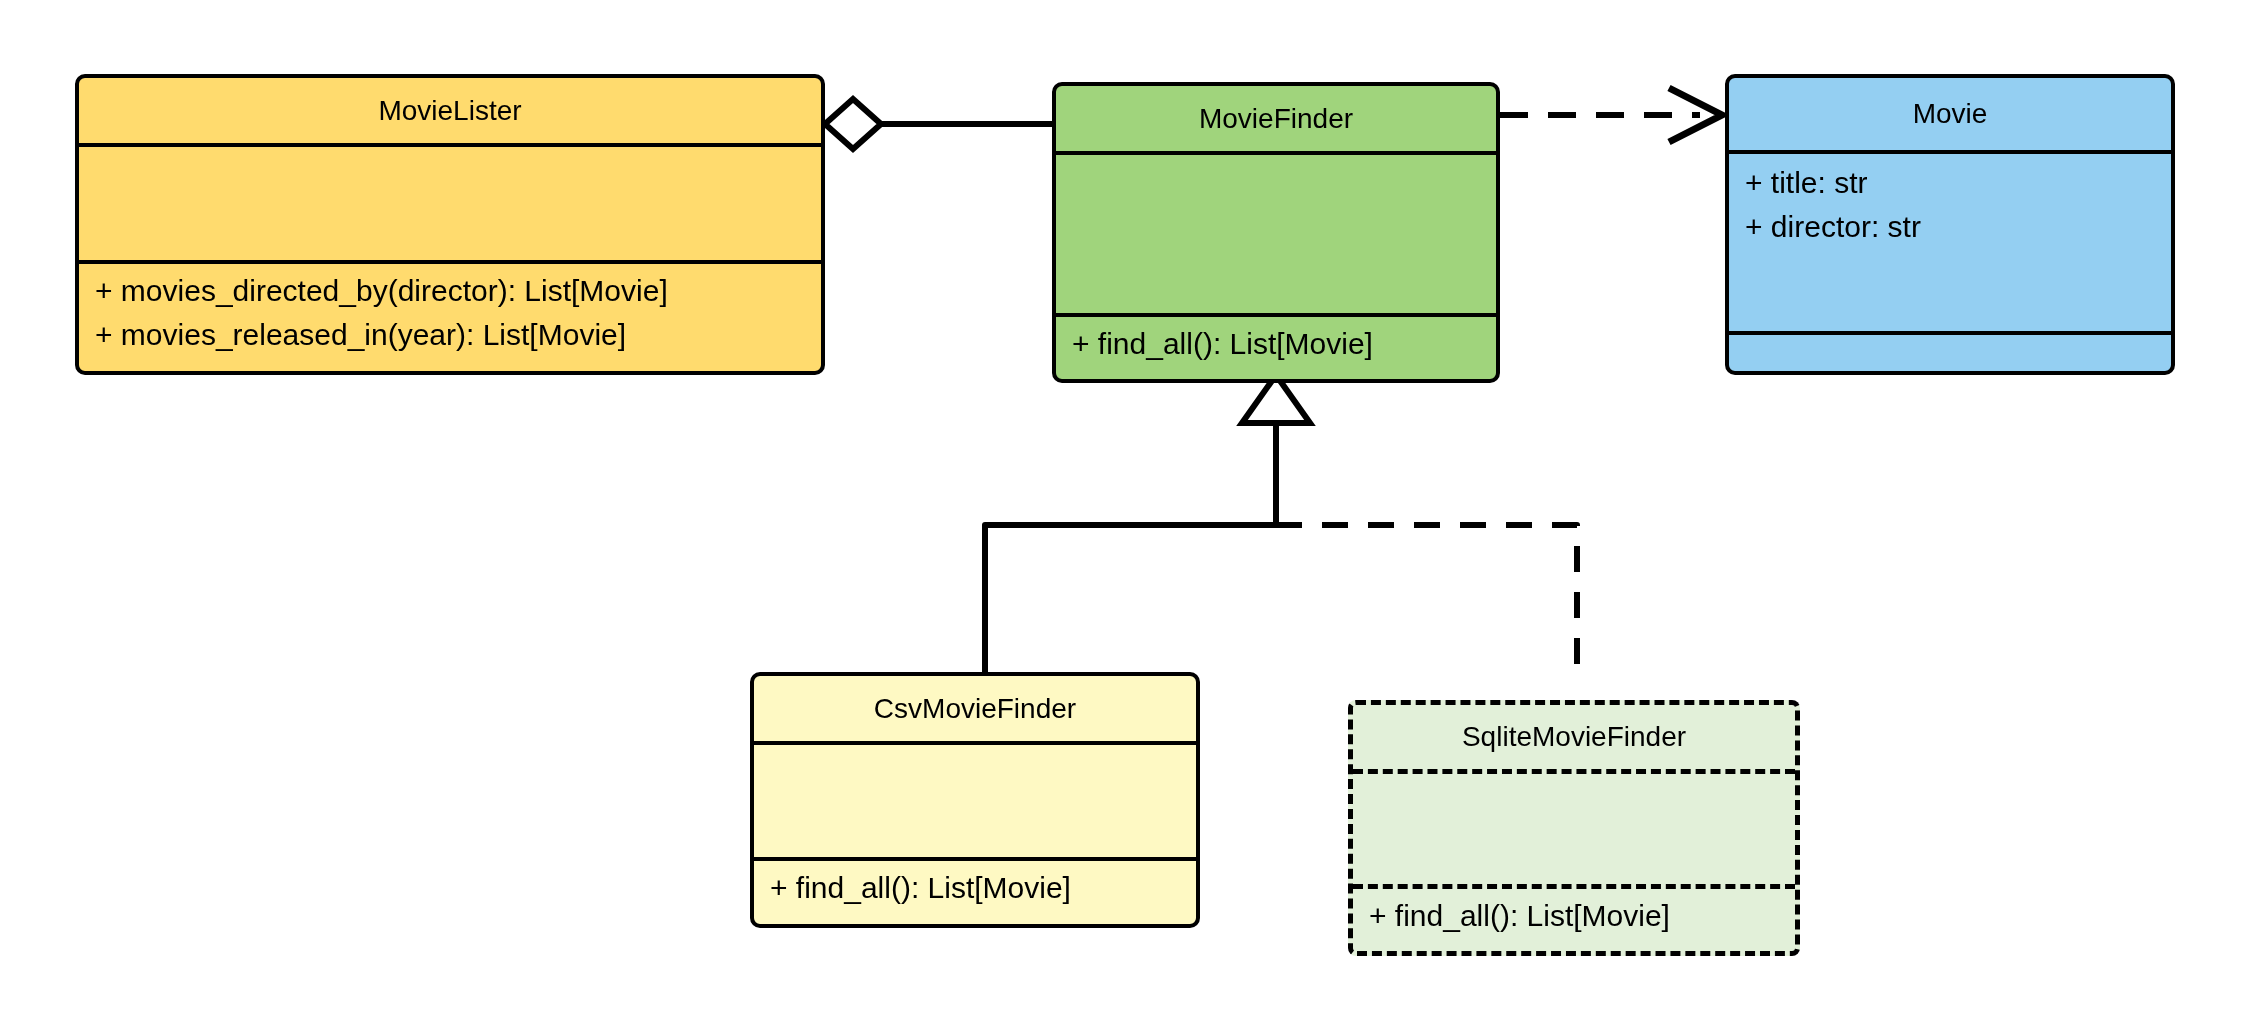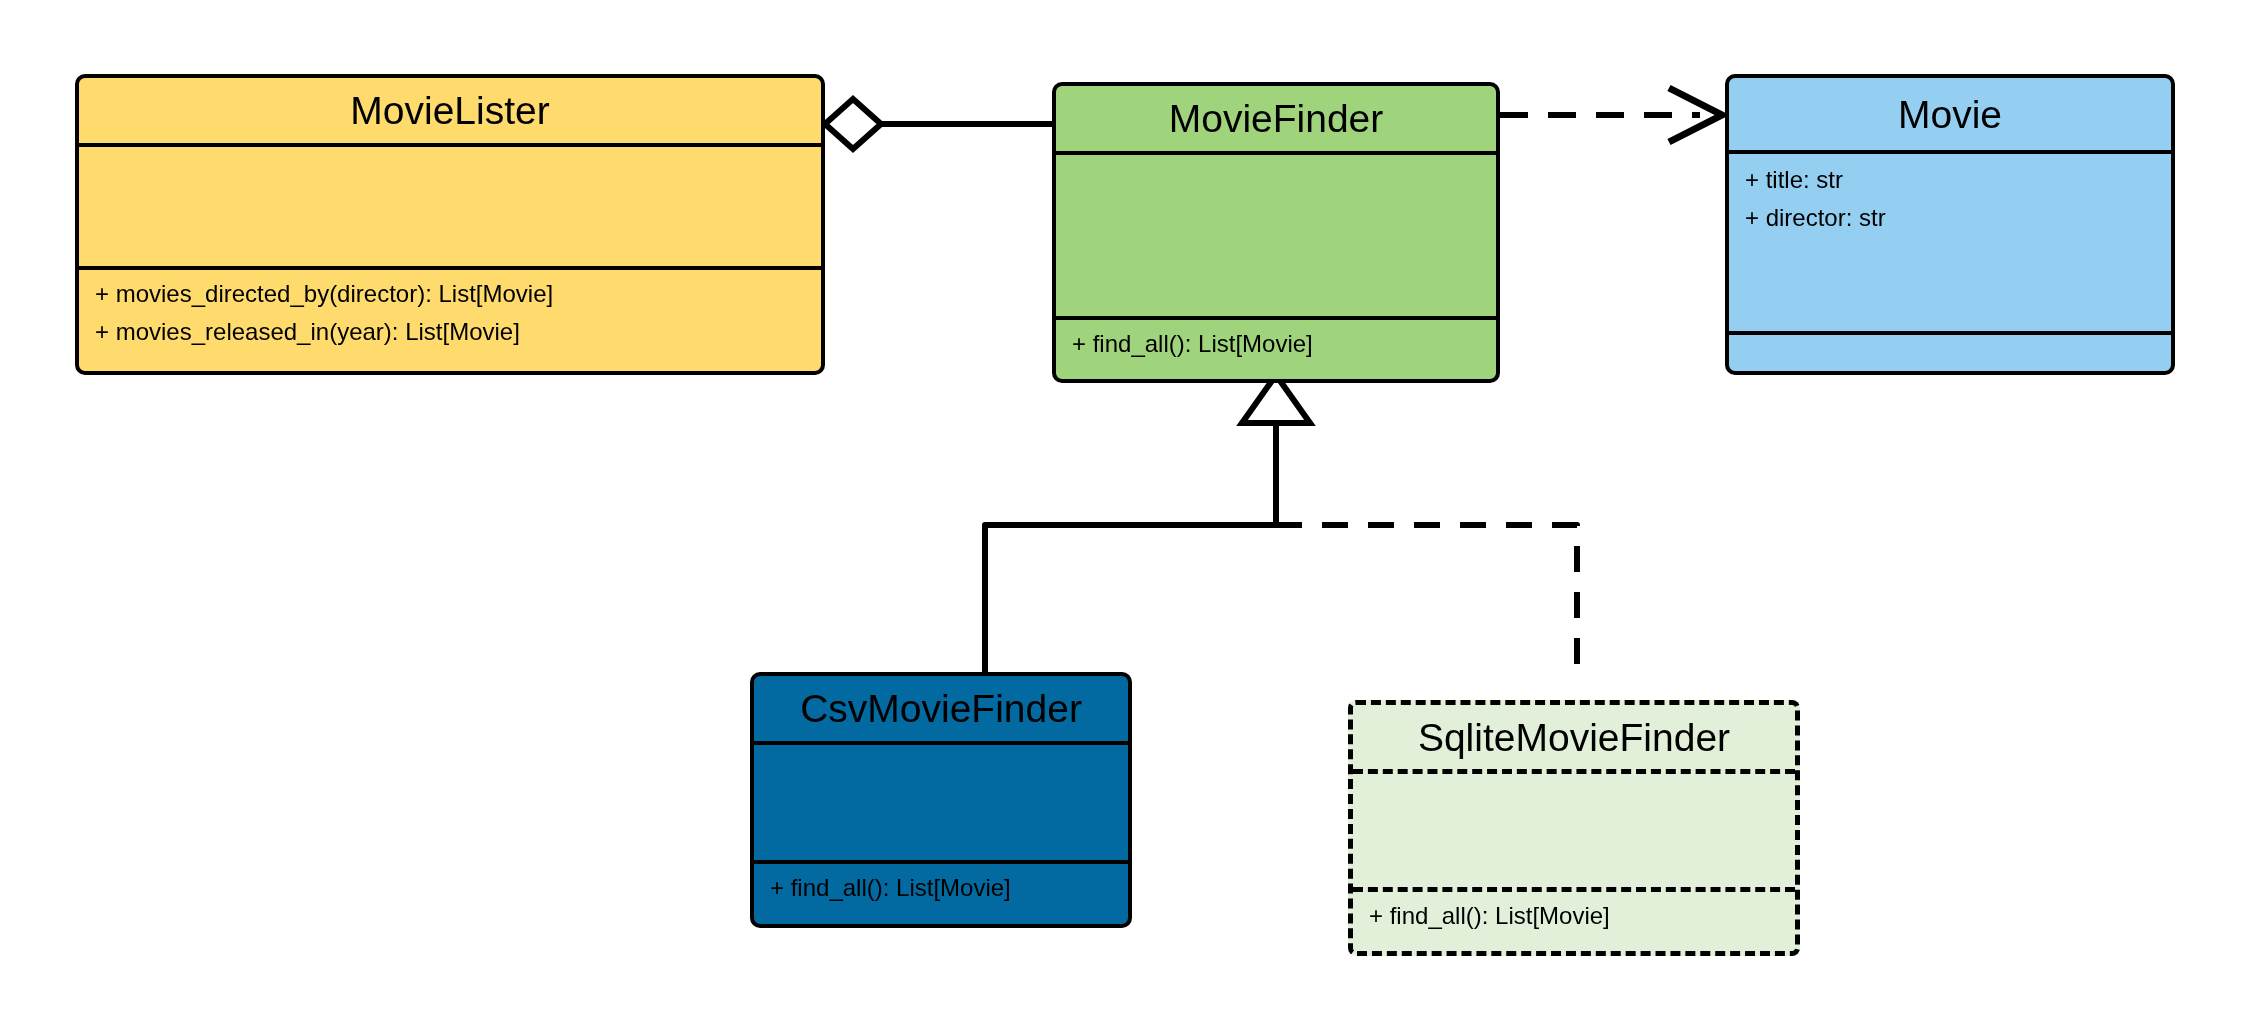--- a/index.html
+++ b/index.html
@@ -37,21 +37,21 @@
     overflow: hidden;
     z-index: 5;
   }
   .uml-class.dashed {
     border-style: dashed;
     border-width: 5px;
     border-radius: 8px;
   }
   .cls-name {
     text-align: center;
-    font-size: 39px;
+    font-size: 28px;
     color: #000000;
     line-height: 1;
     display: flex;
     align-items: center;
     justify-content: center;
     box-sizing: border-box;
   }
   .cls-sep {
     border-top: 4px solid #000000;
     height: 0;
@@ -62,21 +62,21 @@
   }
   .cls-compartment {
     box-sizing: border-box;
     padding: 12px 16px 0 16px;
     flex: 1 1 auto;
   }
   .cls-compartment.attrs {
     padding-top: 14px;
   }
   .member {
-    font-size: 24px;
+    font-size: 30px;
     color: #000000;
     line-height: 1.0;
     margin-bottom: 14px;
     white-space: nowrap;
   }
   .member:last-child { margin-bottom: 0; }
 
   
   #cls-movielister {
     left: 75px; top: 74px; width: 750px; height: 301px;
@@ -93,22 +93,22 @@
   #cls-moviefinder .attrs     { height: 138px; }
 
   #cls-movie {
     left: 1725px; top: 74px; width: 450px; height: 301px;
     background: #94CFF2;
   }
   #cls-movie .cls-name { height: 72px; }
   #cls-movie .attrs     { height: 153px; }
 
   #cls-csvmoviefinder {
-    left: 750px; top: 672px; width: 382px; height: 256px;
-    background: #0369a1;
+    left: 750px; top: 672px; width: 450px; height: 256px;
+    background: #fef9c3;
   }
   #cls-csvmoviefinder .cls-name { height: 65px; }
   #cls-csvmoviefinder .attrs     { height: 91px; }
 
   #cls-sqlitemoviefinder {
     left: 1348px; top: 672px; width: 452px; height: 256px;
     background: #E2F0D9;
     margin-top: 28px;
   }
   #cls-sqlitemoviefinder .cls-name { height: 64px; }

